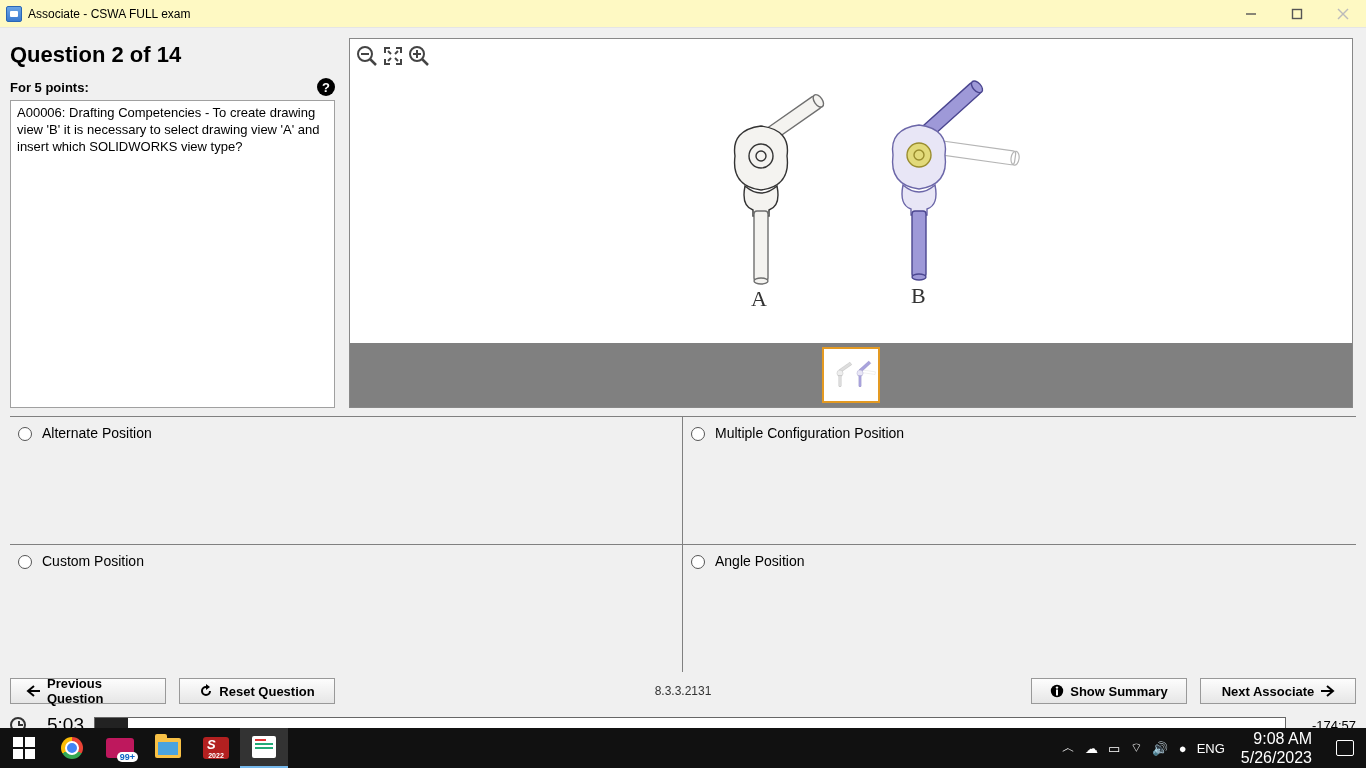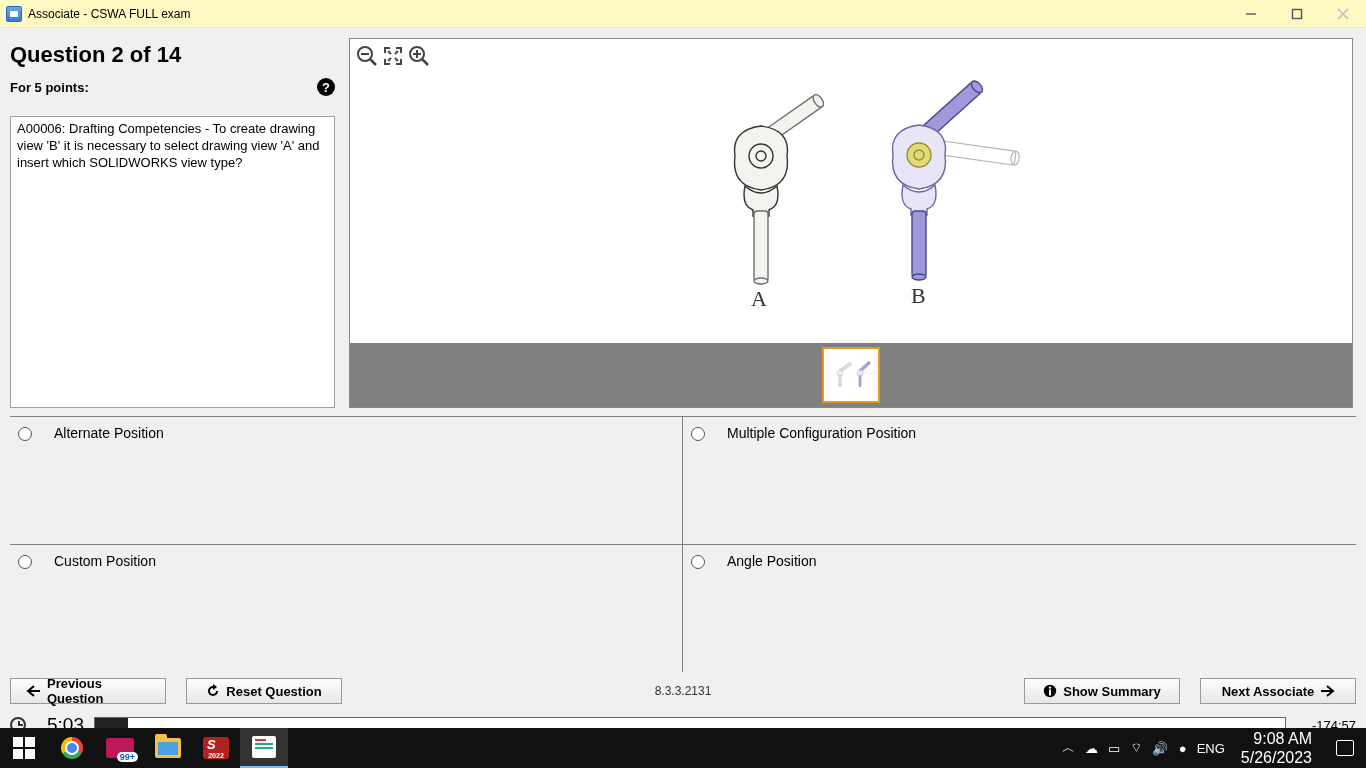--- a/index.html
+++ b/index.html
@@ -44,21 +44,21 @@
     background: #f0f0f0;
   }
   .top-row {
     display:flex;
     padding: 6px 13px 0 10px;
     gap: 14px;
     height: 380px;
   }
   .left-pane { width: 325px; display:flex; flex-direction:column; }
   .q-header { font-weight: 700; font-size: 22px; padding: 8px 0 10px 0; }
-  .points-row { display:flex; align-items:center; justify-content:space-between; font-weight:600; font-size:13px; margin-bottom:20px;}
+  .points-row { display:flex; align-items:center; justify-content:space-between; font-weight:600; font-size:13px; margin-bottom:4px;}
   .help-circle { width:18px;height:18px;border-radius:50%;background:#000;color:#fff;font-weight:700;display:flex;align-items:center;justify-content:center;font-size:13px;}
   .q-box {
     flex:1;
     background:#fff;
     border:1px solid #a0a0a0;
     padding:4px 6px;
     font-size:13px;
     line-height:1.3;
     overflow:auto;
   }
@@ -126,26 +126,26 @@
     display:flex;
     align-items:flex-start;
     gap:10px;
   }
   .ans-cell:nth-child(odd){ border-right:1px solid #808080;}
   .radio {
     width:14px;height:14px;border:1.5px solid #555;border-radius:50%;
     margin-top:2px; flex-shrink:0;
     background:#fff;
   }
-  .ans-label { font-size:14px;margin-left:12px; }
+  .ans-label { font-size:14px; }
   .nav-row {
     display:flex;
     align-items:center;
     padding: 6px 10px;
-    gap:20px;
+    gap:13px;
   }
   .btn {
     background: linear-gradient(#fdfdfd,#e6e6e6);
     border:1px solid #999;
     height:26px;
     padding: 0 16px;
     display:flex; align-items:center; gap:6px;
     font-size:13px; font-weight:600;
     cursor:pointer;
   }

